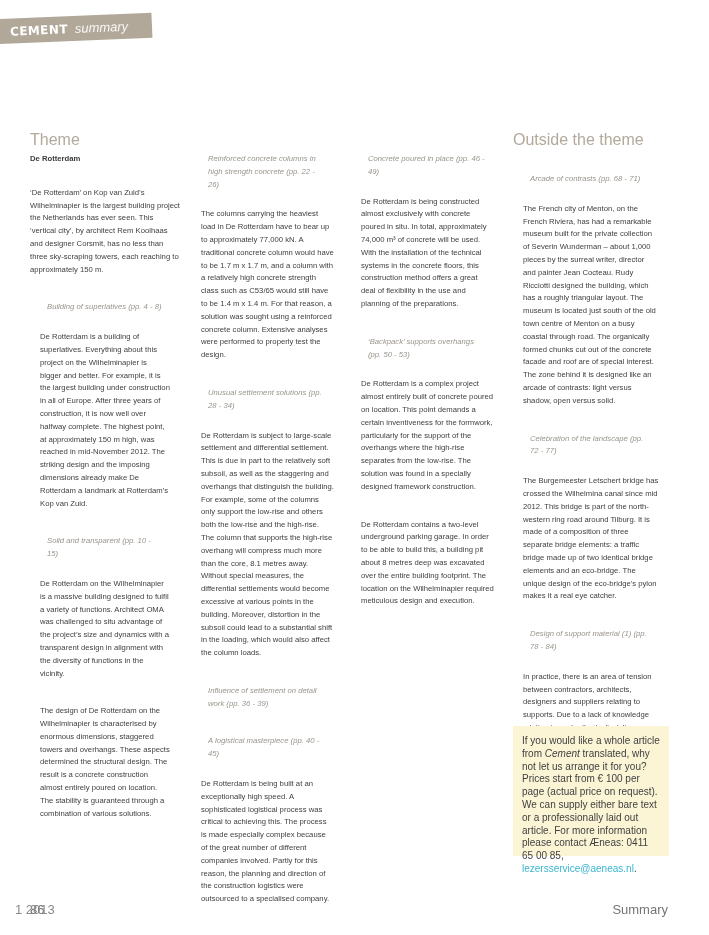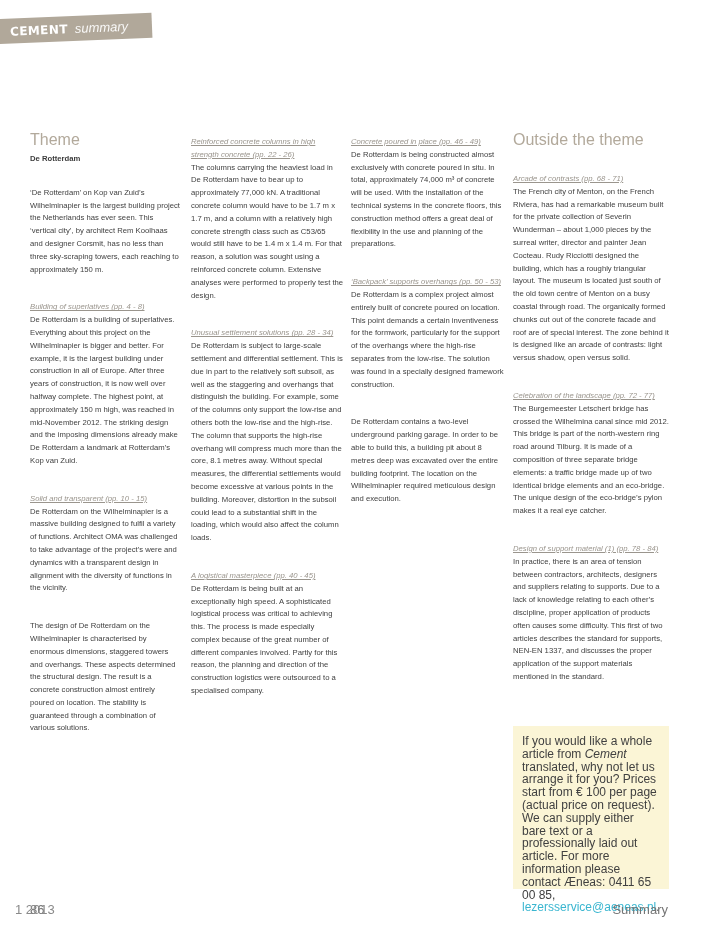--- a/index.html
+++ b/index.html
@@ -31,27 +31,27 @@
   .col-2{left:191px;width:153px;top:136px;}
   .col-3{left:351px;width:153px;top:136px;}
   .col-4{left:513px;width:156px;}
   .col-heading{
     color:#b2a99b;font-size:16px;line-height:13px;margin:0 0 7px 0;font-weight:normal;
   }
   .sub-heading{font-weight:bold;color:#3c3c3c;margin:0 0 21px 0;}
   .intro{margin:0 0 25px 0;}
   .col-4 .col-heading{margin-bottom:27px;}
   .section{margin:0 0 25px 0;}
-  .sec-title{color:#9a958d;font-style:italic;margin:0;text-decoration:underline;}
-  .sec-body{margin:0;}
+  .sec-title{color:#9a958d;font-style:italic;margin:17px;}
+  .sec-body{margin:10px;}
   
   .info-box{
-    position:absolute;left:513px;top:726px;width:156px;height:163px;
+    position:absolute;left:513px;top:726px;width:156px;height:130px;
     background:#fbf5d6;box-sizing:border-box;padding:9px 9px 0 9px;
-    font-size:12px;line-height:12.8px;color:#414141;
+    font-size:10px;line-height:12.8px;color:#414141;
   }
   .info-box p{margin:0;}
   .info-box .em{font-style:italic;}
   .info-box a{color:#3ab6d0;text-decoration:none;text-align:center;}
   
   .footer{position:absolute;left:0;top:902px;width:709px;height:14px;
     font-size:13px;color:#757575;}
   .footer .page-num{position:absolute;left:30px;}
   .footer .issue{position:absolute;left:15px;width:100%;color:#8a8a8a;}
   .footer .footer-label{position:absolute;right:41px;}
@@ -70,37 +70,38 @@
     <h2 class="col-heading">Theme</h2>
     <div class="sub-heading">De Rotterdam</div>
     <p class="intro">‘De Rotterdam’ on Kop van Zuid’s Wilhelminapier is the largest building project the Netherlands has ever seen. This ‘vertical city’, by architect Rem Koolhaas and designer Corsmit, has no less than three sky-scraping towers, each reaching to approximately 150 m.</p>
 
     <div class="section">
       <div class="sec-title">Building of superlatives (pp. 4 - 8)</div>
       <div class="sec-body">De Rotterdam is a building of superlatives. Everything about this project on the Wilhelminapier is bigger and better. For example, it is the largest building under construction in all of Europe. After three years of construction, it is now well over halfway complete. The highest point, at approximately 150 m high, was reached in mid-November 2012. The striking design and the imposing dimensions already make De Rotterdam a landmark at Rotterdam’s Kop van Zuid.</div>
     </div>
     <div class="section">
       <div class="sec-title">Solid and transparent (pp. 10 - 15)</div>
-      <div class="sec-body">De Rotterdam on the Wilhelminapier is a massive building designed to fulfil a variety of functions. Architect OMA was challenged to take advantage of the project’s were and dynamics with a transparent design in alignment with the diversity of functions in the vicinity.</div>
+      <div class="sec-body">De Rotterdam on the Wilhelminapier is a massive building designed to fulfil a variety of functions. Architect OMA was challenged to situ advantage of the project’s size and dynamics with a transparent design in alignment with the diversity of functions in the vicinity.</div>
     </div>
     <div class="section">
       <div class="sec-body">The design of De Rotterdam on the Wilhelminapier is characterised by enormous dimensions, staggered towers and overhangs. These aspects determined the structural design. The result is a concrete construction almost entirely poured on location. The stability is guaranteed through a combination of various solutions.</div>
     </div>
   </div>
 
   <div class="col col-2">
     <div class="section">
       <div class="sec-title">Reinforced concrete columns in high strength concrete (pp. 22 - 26)</div>
       <div class="sec-body">The columns carrying the heaviest load in De Rotterdam have to bear up to approximately 77,000 kN. A traditional concrete column would have to be 1.7 m x 1.7 m, and a column with a relatively high concrete strength class such as C53/65 would still have to be 1.4 m x 1.4 m. For that reason, a solution was sought using a reinforced concrete column. Extensive analyses were performed to properly test the design.</div>
     </div>
     <div class="section">
       <div class="sec-title">Unusual settlement solutions (pp. 28 - 34)</div>
       <div class="sec-body">De Rotterdam is subject to large-scale settlement and differential settlement. This is due in part to the relatively soft subsoil, as well as the staggering and overhangs that distinguish the building. For example, some of the columns only support the low-rise and others both the low-rise and the high-rise. The column that supports the high-rise overhang will compress much more than the core, 8.1 metres away. Without special measures, the differential settlements would become excessive at various points in the building. Moreover, distortion in the subsoil could lead to a substantial shift in the loading, which would also affect the column loads.</div>
     </div>
     <div class="section">
+      <div class="sec-title">Influence of settlement on detail work (pp. 36 - 39)</div>
     </div>
     <div class="section">
       <div class="sec-title">A logistical masterpiece (pp. 40 - 45)</div>
       <div class="sec-body">De Rotterdam is being built at an exceptionally high speed. A sophisticated logistical process was critical to achieving this. The process is made especially complex because of the great number of different companies involved. Partly for this reason, the planning and direction of the construction logistics were outsourced to a specialised company.</div>
     </div>
   </div>
 
   <div class="col col-3">
     <div class="section">
       <div class="sec-title">Concrete poured in place (pp. 46 - 49)</div>

